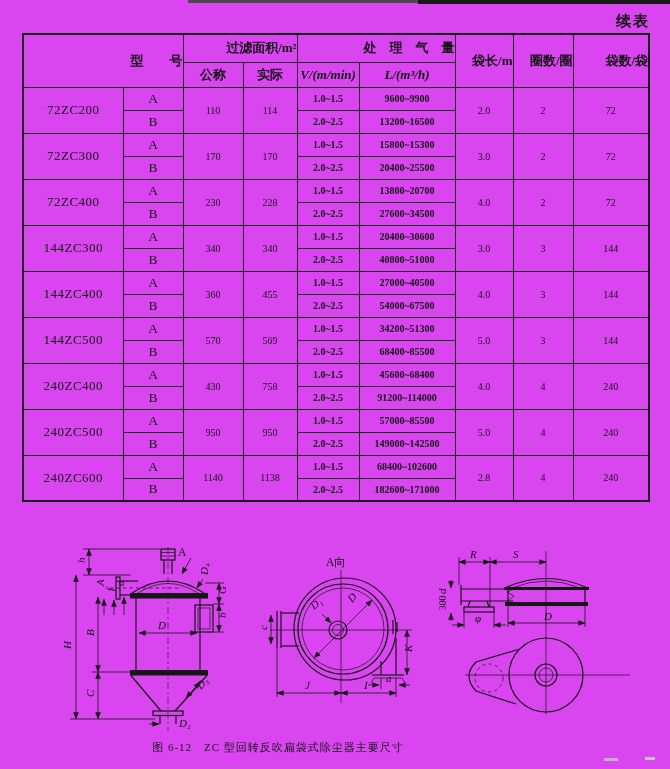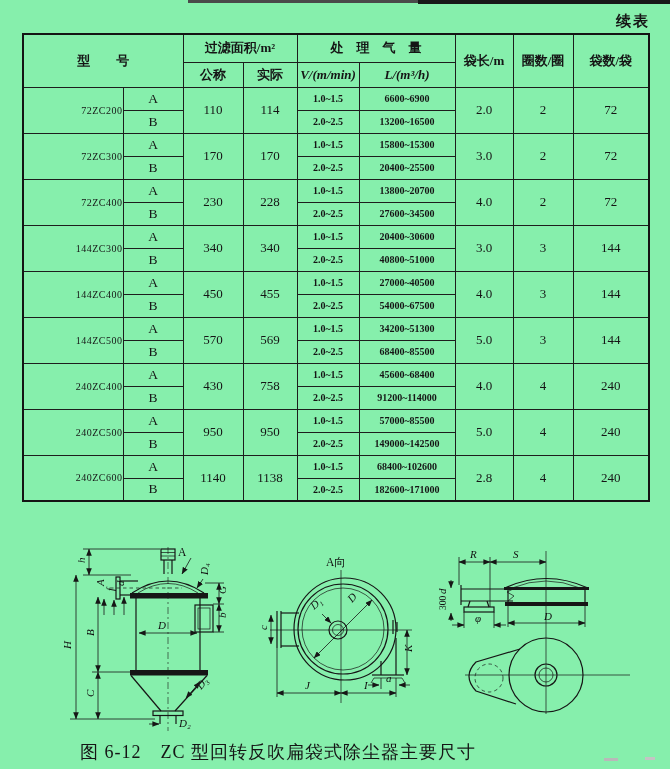--- a/index.html
+++ b/index.html
@@ -4,21 +4,21 @@
 <style>
   * { margin:0; padding:0; box-sizing:border-box; }
   html,body { width:670px; height:769px; }
   body {
     background:#ffffff;
     font-family:"Liberation Serif","DejaVu Serif",serif;
     color:#151515;
     position:relative;
     overflow:hidden;
   }
-  .page { position:absolute; inset:0; background:#86efac; }
+  .page { position:absolute; inset:0; background:#d946ef; }
 
   .scan-line { position:absolute; top:0; left:188px; width:482px; height:3px; background:#4a4a4a; }
   .scan-line-dark { position:absolute; top:0; left:418px; width:252px; height:4px; background:#181818; }
   .smudge1 { position:absolute; left:604px; top:758px; width:14px; height:3px; background:#b9b9b9; }
   .smudge2 { position:absolute; left:645px; top:757px; width:10px; height:3px; background:#c4c4c4; }
 
   .continued {
     position:absolute; top:12px; right:20px;
     font-size:15px; font-weight:bold; letter-spacing:2px;
   }
@@ -26,33 +26,33 @@
   table.spec {
     position:absolute; left:22px; top:33px; width:626px;
     border-collapse:collapse; table-layout:fixed;
     text-align:center; border:2.5px solid #141414;
   }
   table.spec th, table.spec td {
     border:1px solid #1d1d1d; overflow:hidden; white-space:nowrap;
     vertical-align:middle; padding:0;
   }
   thead th { font-weight:bold; font-size:13px; }
-  thead tr.h1 { height:28px; }
+  thead tr.h1 { height:28px;text-align:right; }
   thead tr.h2 { height:25px; }
   tbody tr { height:23px; }
   tbody td { font-size:13px; }
-  .c-model { font-size:10px; letter-spacing:0.5px;text-align:right; }
+  .c-model { font-size:13px; letter-spacing:0.5px; }
   .c-var { font-size:13.5px; }
-  .c-num { font-size:13px;margin-left:9px; }
+  .c-num { font-size:10px;margin-left:9px; }
   .c-v, .c-l { font-weight:bold; font-size:10px; }
   .ital { font-style:italic; }
 
   .figure-caption {
     position:absolute; left:0; top:740px; width:556px;
-    text-align:center; font-size:18px; letter-spacing:1px;
+    text-align:center; font-size:11px; letter-spacing:1px;
   }
 
   svg.fig { position:absolute; left:0; top:535px; width:670px; height:210px; }
   .ln   { stroke:#161616; stroke-width:1.2; fill:none; }
   .lnT  { stroke:#161616; stroke-width:0.7; fill:none; }
   .dim  { stroke:#161616; stroke-width:0.8; fill:none; }
   .cl   { stroke:#161616; stroke-width:0.6; fill:none; stroke-dasharray:7 3 2 3; }
   .dash { stroke:#161616; stroke-width:0.7; fill:none; stroke-dasharray:3.5 3; }
   .band { fill:#161616; stroke:none; }
   text.lbl  { font-size:11px; font-style:italic; font-family:"Liberation Serif","DejaVu Serif",serif; fill:#111; }
@@ -99,21 +99,21 @@
         <th class="ital">L/(m³/h)</th>
       </tr>
     </thead>
     <tbody>
         <tr>
           <td class="c-model" rowspan="2">72ZC200</td>
           <td class="c-var">A</td>
           <td class="c-num" rowspan="2">110</td>
           <td class="c-num" rowspan="2">114</td>
           <td class="c-v">1.0~1.5</td>
-          <td class="c-l">6600~6900</td>
+          <td class="c-l">9600~9900</td>
           <td class="c-num" rowspan="2">2.0</td>
           <td class="c-num" rowspan="2">2</td>
           <td class="c-num" rowspan="2">72</td>
         </tr>
         <tr>
           <td class="c-var">B</td>
           <td class="c-v">2.0~2.5</td>
           <td class="c-l">13200~16500</td>
         </tr>
         <tr>
@@ -160,21 +160,21 @@
           <td class="c-num" rowspan="2">144</td>
         </tr>
         <tr>
           <td class="c-var">B</td>
           <td class="c-v">2.0~2.5</td>
           <td class="c-l">40800~51000</td>
         </tr>
         <tr>
           <td class="c-model" rowspan="2">144ZC400</td>
           <td class="c-var">A</td>
-          <td class="c-num" rowspan="2">450</td>
+          <td class="c-num" rowspan="2">360</td>
           <td class="c-num" rowspan="2">455</td>
           <td class="c-v">1.0~1.5</td>
           <td class="c-l">27000~40500</td>
           <td class="c-num" rowspan="2">4.0</td>
           <td class="c-num" rowspan="2">3</td>
           <td class="c-num" rowspan="2">144</td>
         </tr>
         <tr>
           <td class="c-var">B</td>
           <td class="c-v">2.0~2.5</td>

